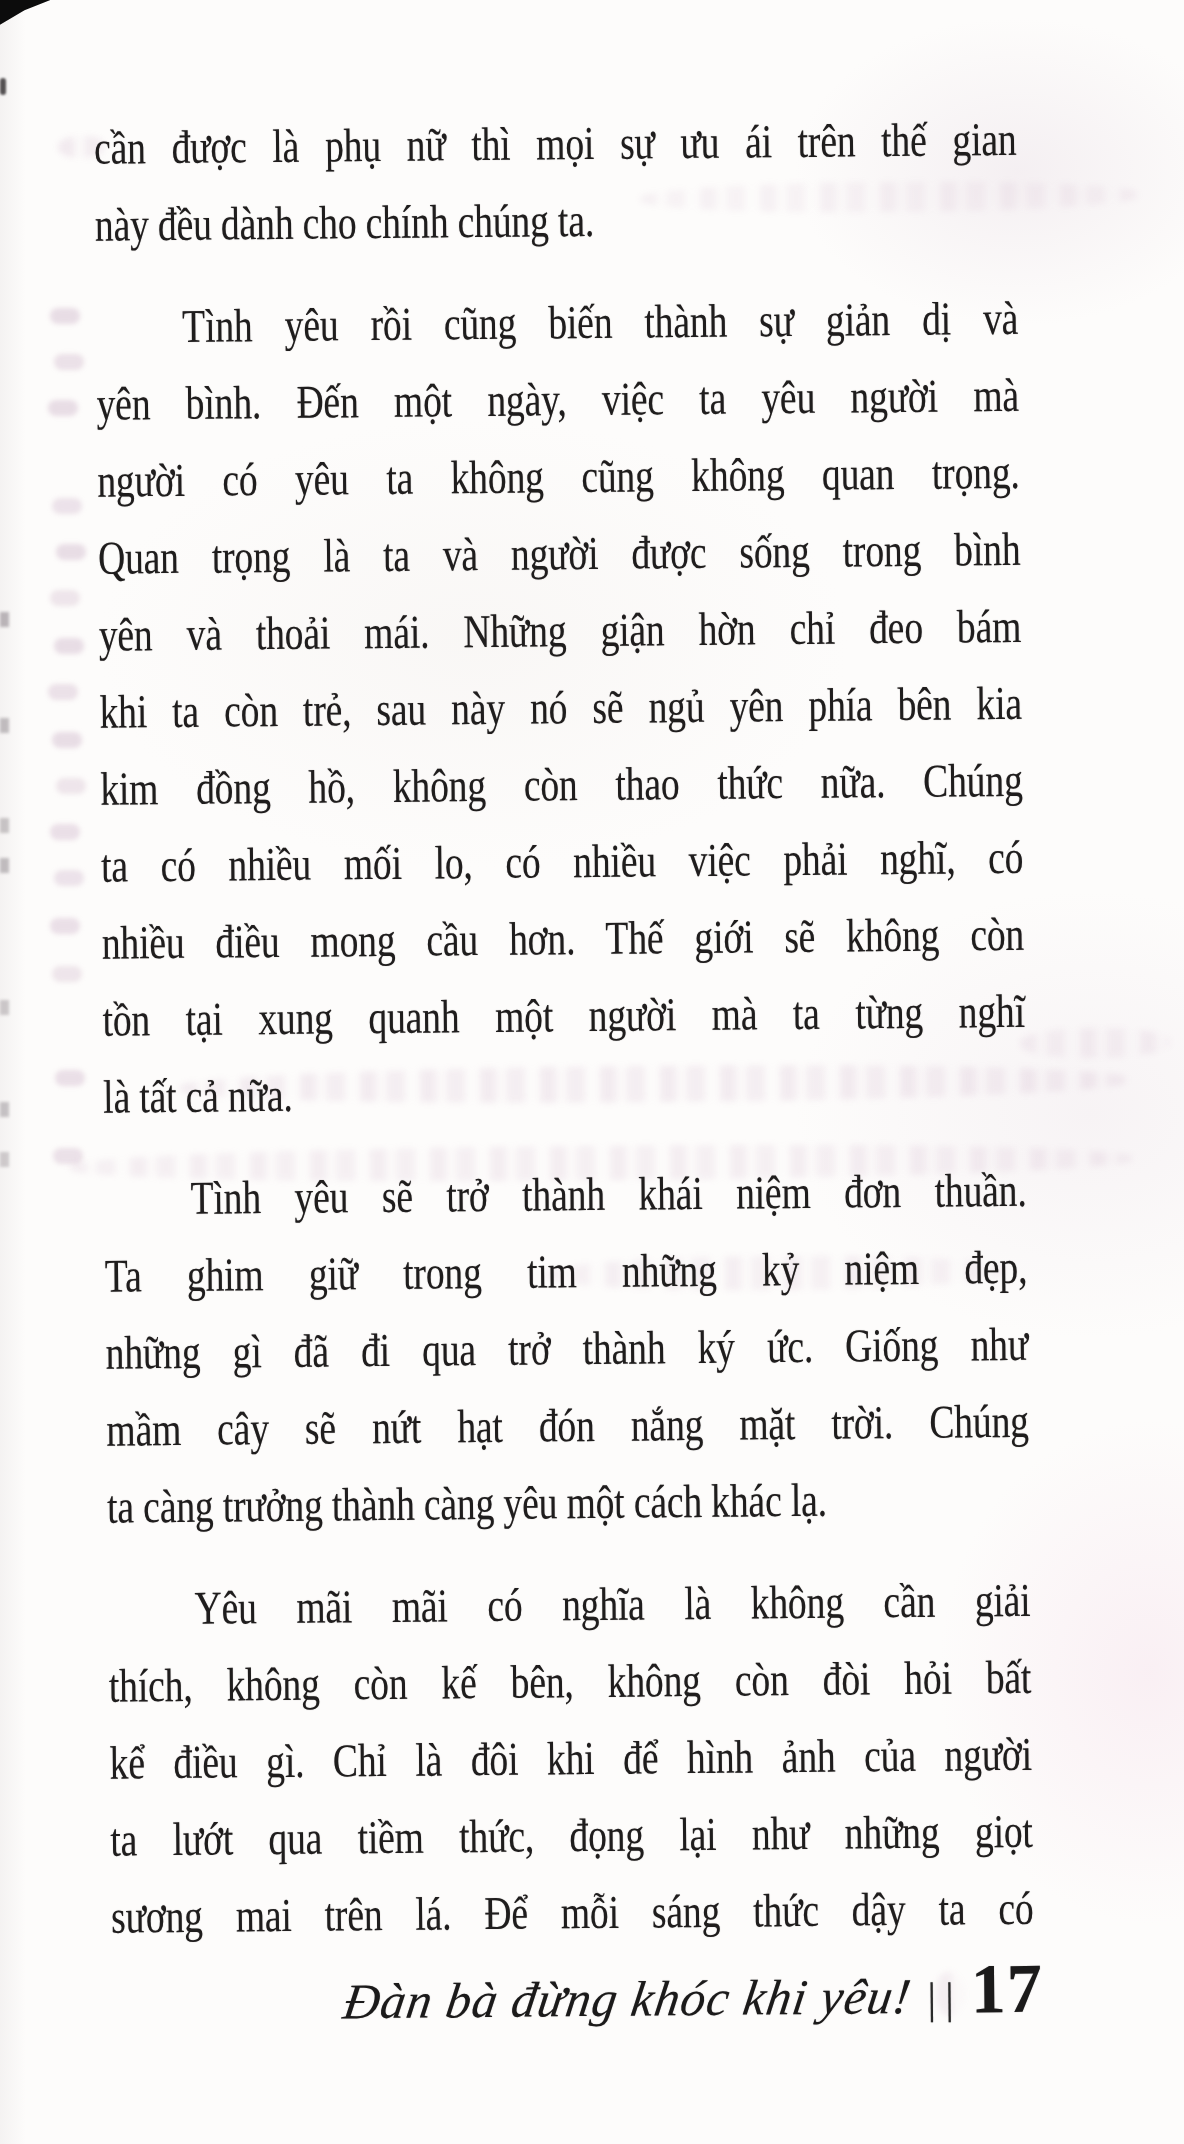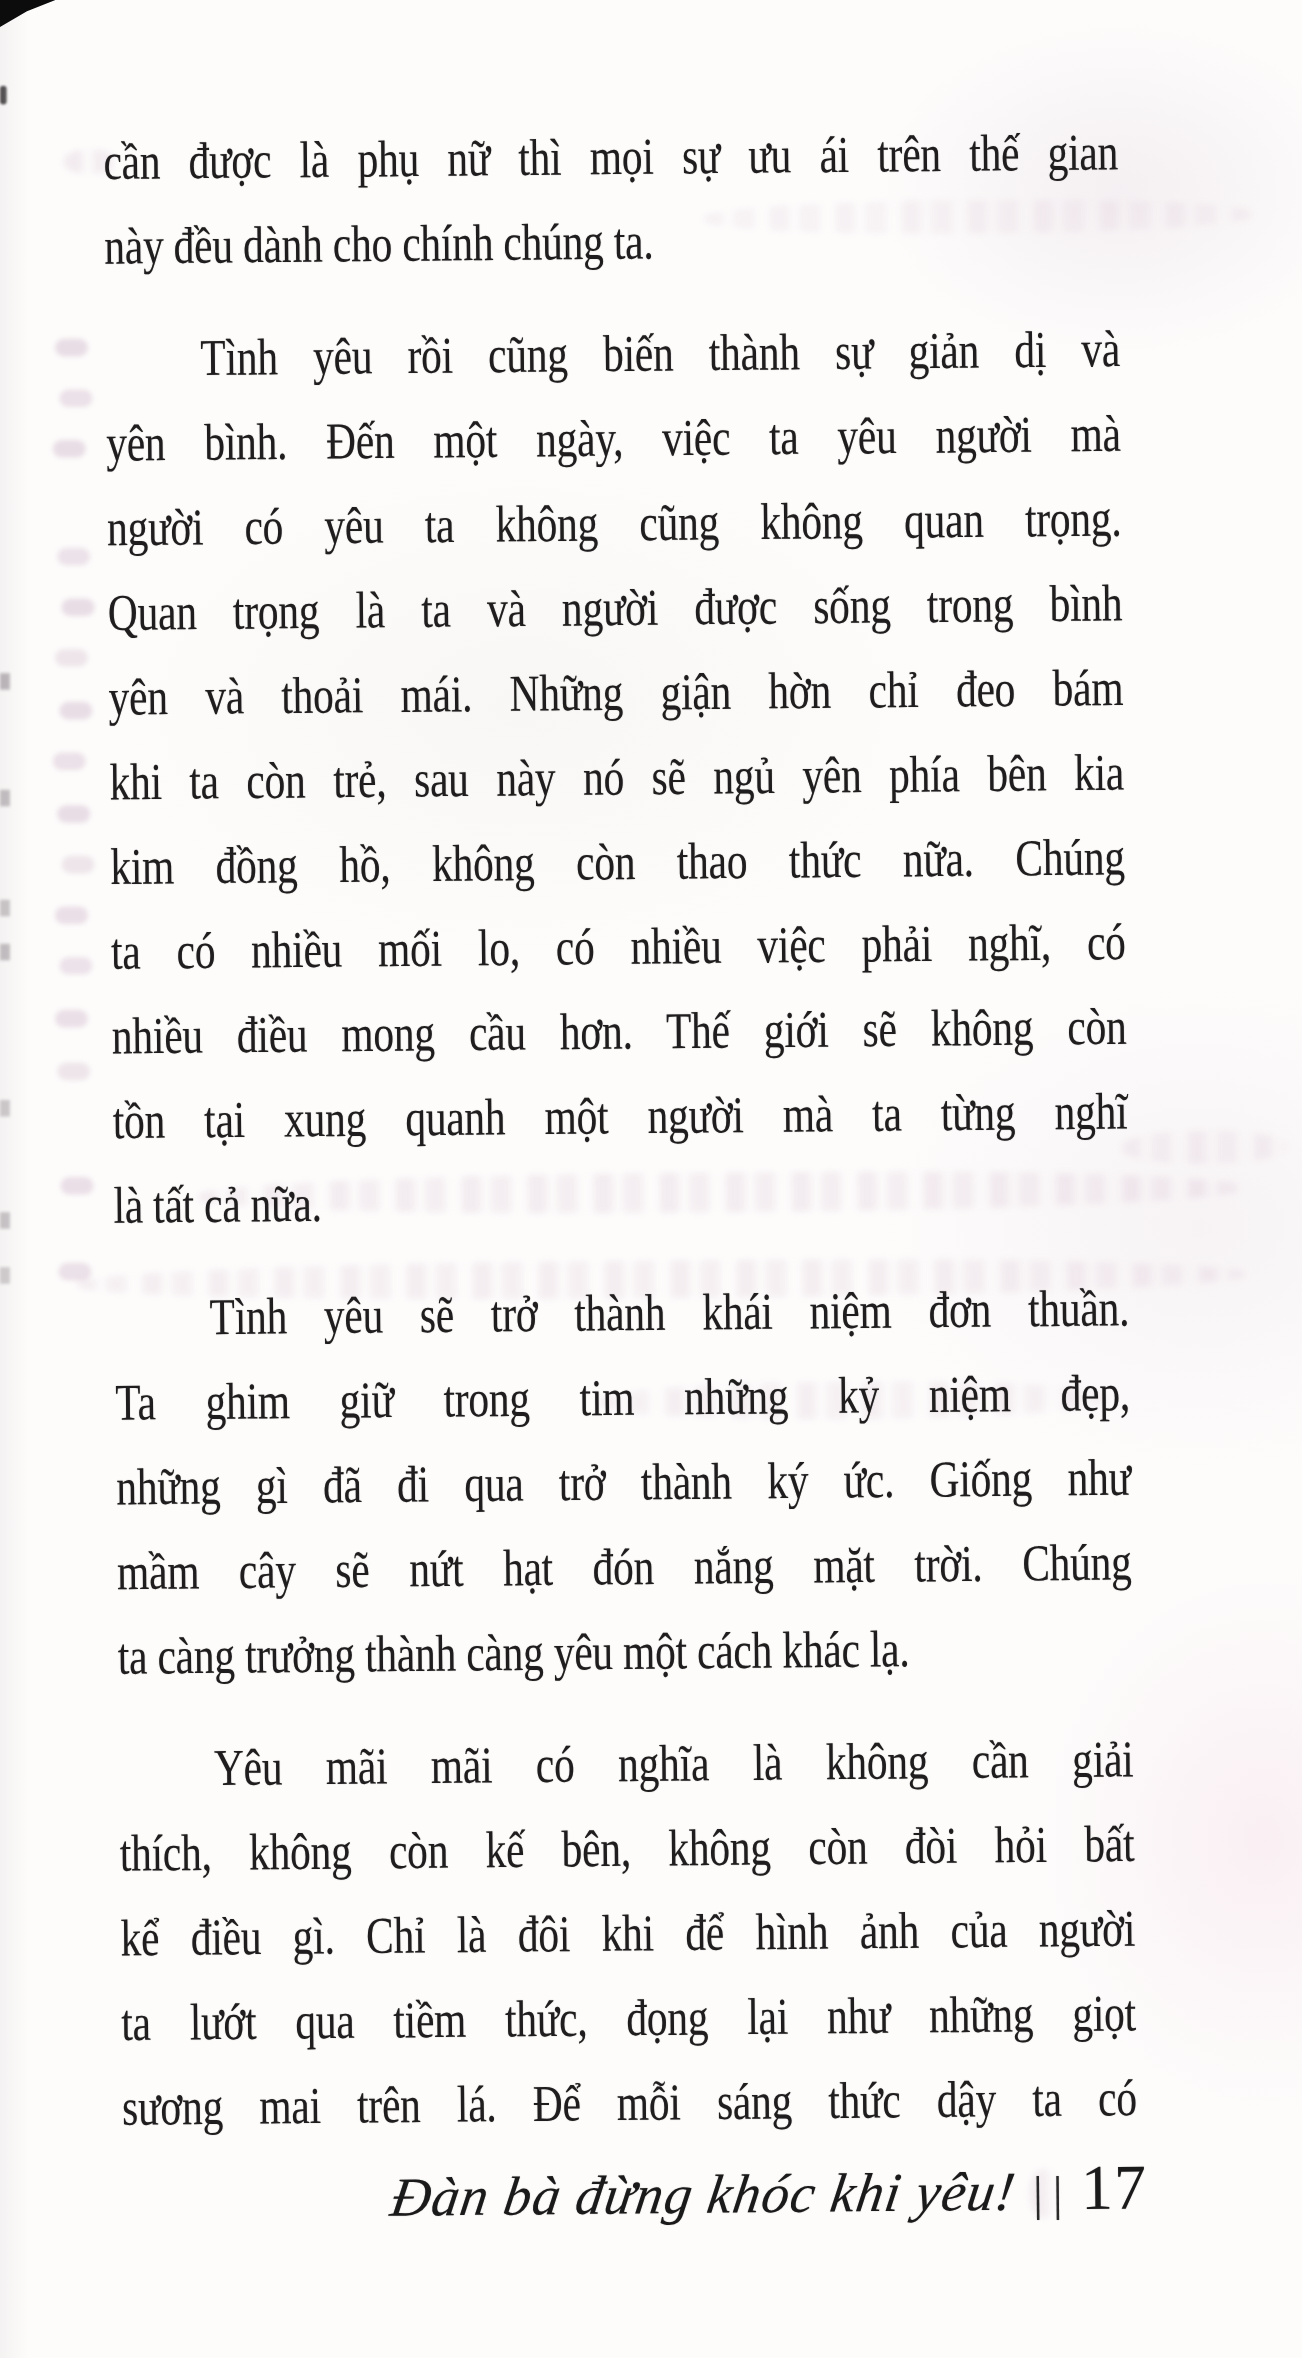--- a/index.html
+++ b/index.html
@@ -85,21 +85,21 @@
   }
   .footer .script {
     font-style:italic; font-size:50px; line-height:90px;
     transform:skewX(-9deg); letter-spacing:1px;
   }
   .footer .bars {
     font-size:44px; line-height:90px; letter-spacing:9px;
     margin-left:16px; color:#2a2a2a;
   }
   .footer .pagenum {
-    font-size:58px; line-height:90px; font-weight:normal; margin-left:8px;
+    font-size:70px; line-height:90px; font-weight:bold; margin-left:8px;
     letter-spacing:1px;
   }
 </style>
 </head>
 <body>
 
 <div class="page">
 
   <div class="corner-wedge"></div>
   <div class="edge-dash-top"></div>

